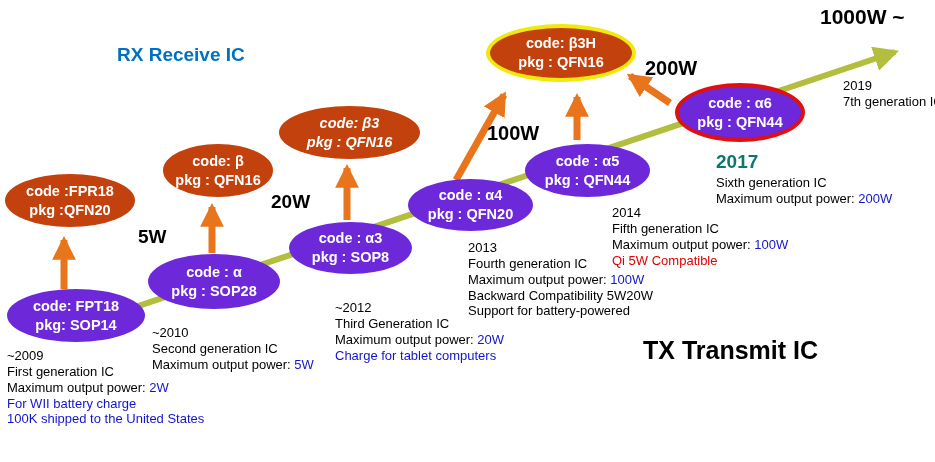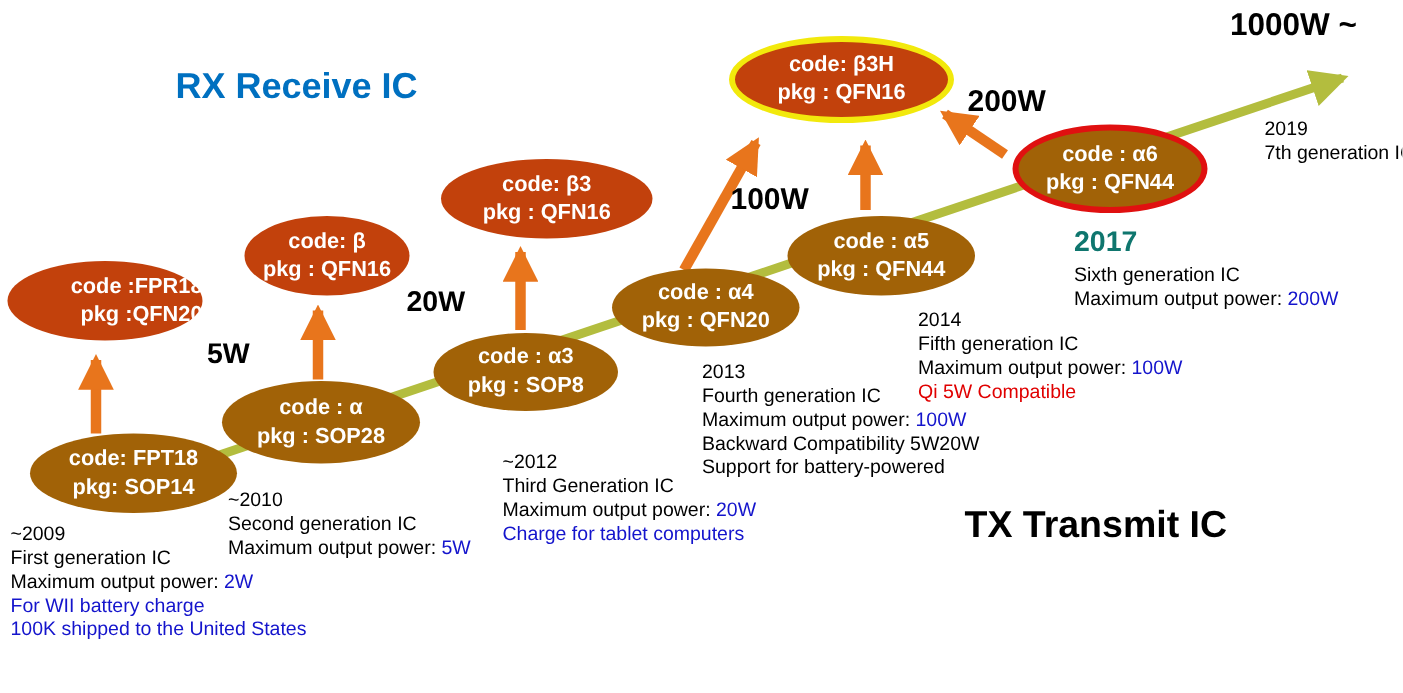--- a/index.html
+++ b/index.html
@@ -23,44 +23,44 @@
     align-items: center;
     justify-content: center;
     color: #ffffff;
     font-weight: bold;
     font-size: 14.5px;
     line-height: 1.3;
     text-align: center;
     white-space: nowrap;
   }
   .chip.rx { background: #c2410c; }
-  .chip.tx { background: #a16207; }
+  .chip.tx { background: #6d28d9; }
   .chip.hl-yellow { border: 4px solid #f2e90c; }
   .chip.hl-red   { border: 4px solid #e01010; }
 
-  #chip-fpr18  { left: 5px;   top: 174px; width: 130px; height: 53px; align-items: flex-end; }
+  #chip-fpr18  { left: 5px;   top: 174px; width: 130px; height: 53px; }
   #chip-beta   { left: 163px; top: 144px; width: 110px; height: 53px; }
-  #chip-beta3  { left: 294px; top: 106px; width: 141px; height: 53px; }
+  #chip-beta3  { left: 279px; top: 106px; width: 141px; height: 53px; font-style: italic; }
   #chip-beta3h { left: 486px; top: 24px;  width: 150px; height: 58px; }
-  #chip-fpt18  { left: 20px;   top: 289px; width: 138px; height: 53px; }
+  #chip-fpt18  { left: 7px;   top: 289px; width: 138px; height: 53px; }
   #chip-alpha  { left: 148px; top: 254px; width: 132px; height: 55px; }
   #chip-alpha3 { left: 289px; top: 222px; width: 123px; height: 52px; }
   #chip-alpha4 { left: 408px; top: 179px; width: 125px; height: 52px; }
   #chip-alpha5 { left: 525px; top: 144px; width: 125px; height: 53px; }
   #chip-alpha6 { left: 675px; top: 83px;  width: 130px; height: 59px; }
 
   .label { position: absolute; z-index: 3; white-space: nowrap; }
   .power { font-weight: bold; font-size: 19px; color: #000; }
   #p5    { left: 138px; top: 226px; }
   #p20   { left: 271px; top: 191px; }
   #p100  { left: 487px; top: 122px; font-size: 20px; }
   #p200  { left: 645px; top: 57px;  font-size: 20px; }
   #p1000 { left: 820px; top: 5px;   font-size: 21px; }
 
-  #rx-heading { left: 117px; top: 44px;  font-size: 24px; font-weight: bold; color: #0070c0; }
+  #rx-heading { left: 117px; top: 44px;  font-size: 19px; font-weight: bold; color: #0070c0; }
   #tx-heading { left: 643px; top: 336px; font-size: 25px; font-weight: bold; color: #000000; }
 
   .note {
     position: absolute;
     z-index: 3;
     font-size: 13px;
     line-height: 1.22;
     color: #000000;
     white-space: nowrap;
   }

